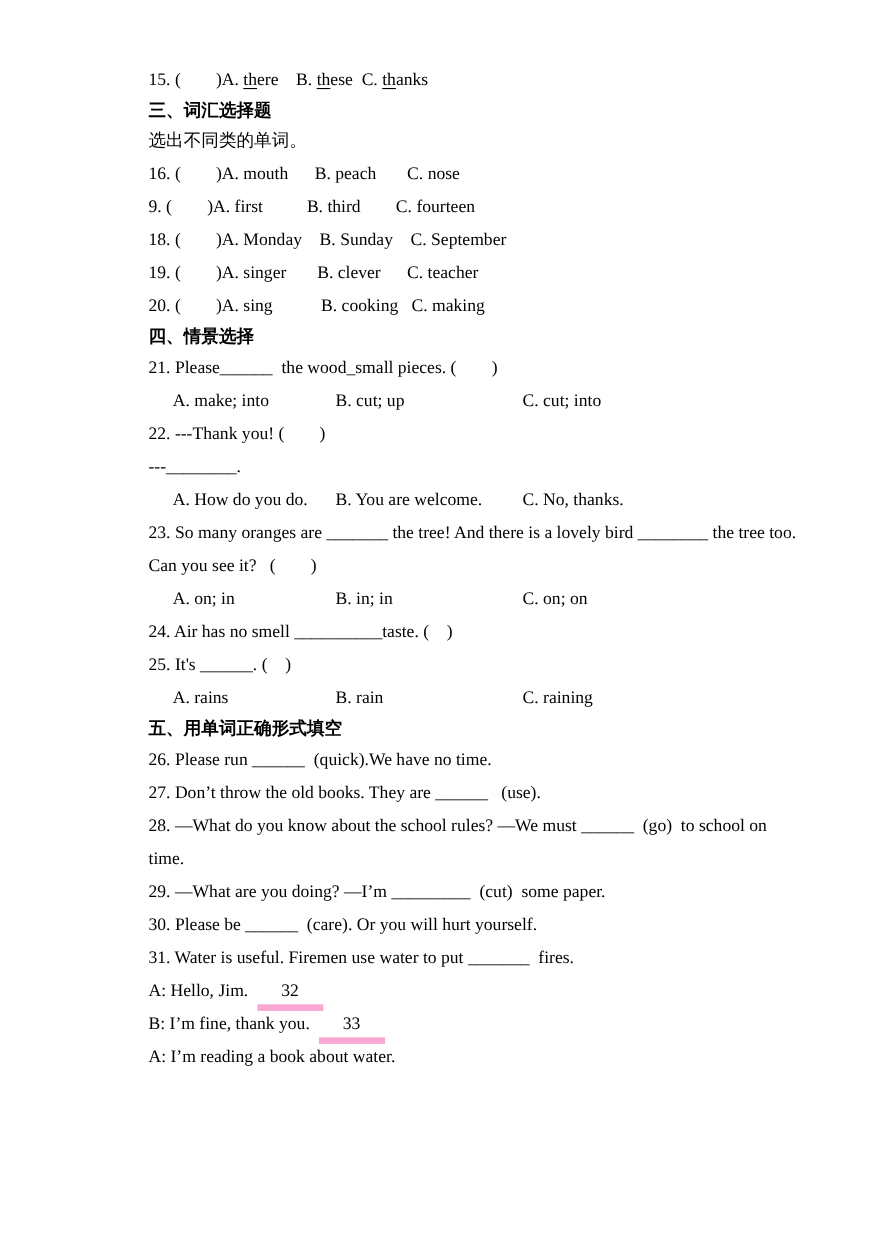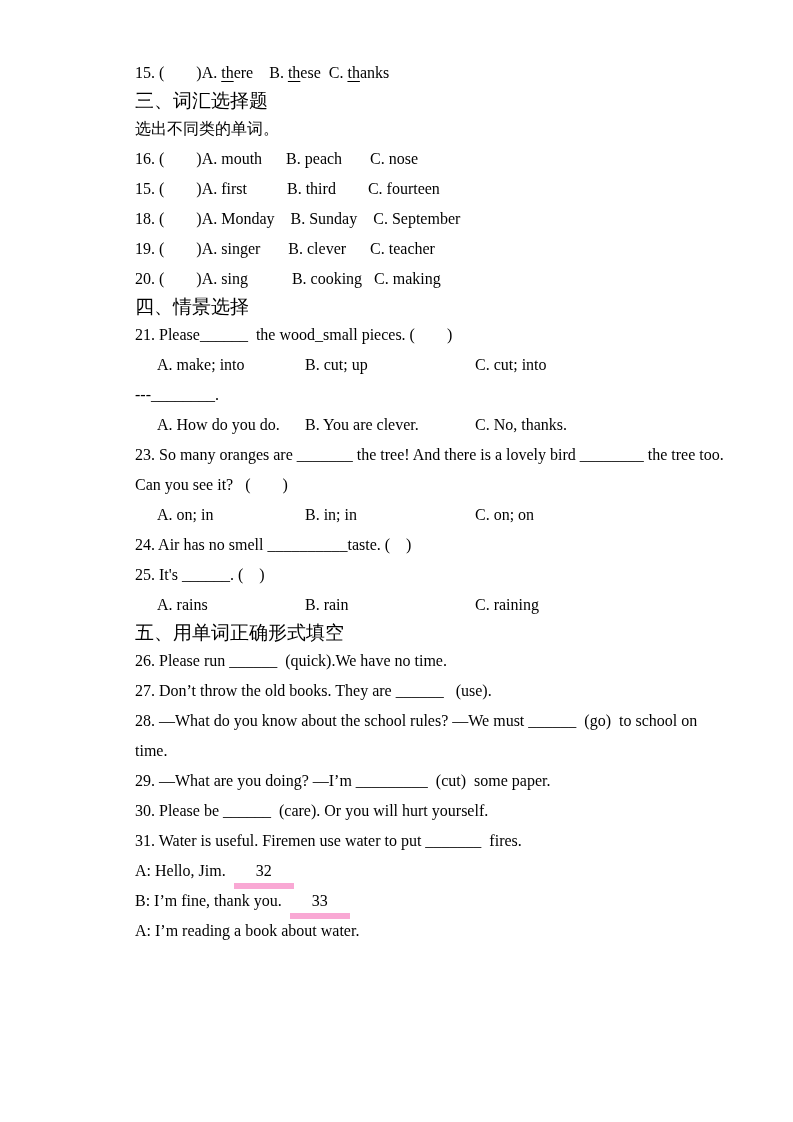--- a/index.html
+++ b/index.html
@@ -19,22 +19,22 @@
   .line {
     line-height: 30px; height: 30px;
     white-space: pre;
   }
   .wrapline { 
     line-height: 30px; height: 30px;
     white-space: pre;
   }
   .heading {
     line-height: 26px; height: 26px;
-    font-weight: normal;
-    font-size: 19px;
+    font-weight: bold;
+    font-size: 16px;
     white-space: pre;
   }
   .opts {
     display: flex;
     line-height: 30px; height: 30px;
     padding-left: 22px;
     white-space: pre;
     align-items: flex-end;
   }
   .opts .c1 { width: 148px; }
@@ -51,38 +51,39 @@
 </head>
 <body>
 
 <div class="page">
 
   <div class="line"><span>15. (        )A. </span><span class="u">th</span><span>ere    B. </span><span class="u">th</span><span>ese  C. </span><span class="u">th</span><span>anks</span></div>
 
   <div class="heading">三、词汇选择题</div>
   <div class="line">选出不同类的单词。</div>
   <div class="line">16. (        )A. mouth      B. peach       C. nose</div>
-  <div class="line">15. (        )A. first          B. third        C. fourteen</div>
+  <div class="line">9. (        )A. first          B. third        C. fourteen</div>
   <div class="line">18. (        )A. Monday    B. Sunday    C. September</div>
   <div class="line">19. (        )A. singer       B. clever      C. teacher</div>
   <div class="line">20. (        )A. sing           B. cooking   C. making</div>
 
   <div class="heading">四、情景选择</div>
 
   <div class="line">21. Please______  the wood_small pieces. (        )</div>
   <div class="opts">
     <span class="c1">A. make; into</span>
     <span class="c2">B. cut; up</span>
     <span class="c3">C. cut; into</span>
   </div>
 
+  <div class="line">22. ---Thank you! (        )</div>
   <div class="line">---________.</div>
   <div class="opts">
     <span class="c1">A. How do you do.</span>
-    <span class="c2">B. You are clever.</span>
+    <span class="c2">B. You are welcome.</span>
     <span class="c3">C. No, thanks.</span>
   </div>
 
   <div class="wrapline">23. So many oranges are _______ the tree! And there is a lovely bird ________ the tree too.</div>
   <div class="line">Can you see it?   (        )</div>
   <div class="opts">
     <span class="c1">A. on; in</span>
     <span class="c2">B. in; in</span>
     <span class="c3">C. on; on</span>
   </div>

